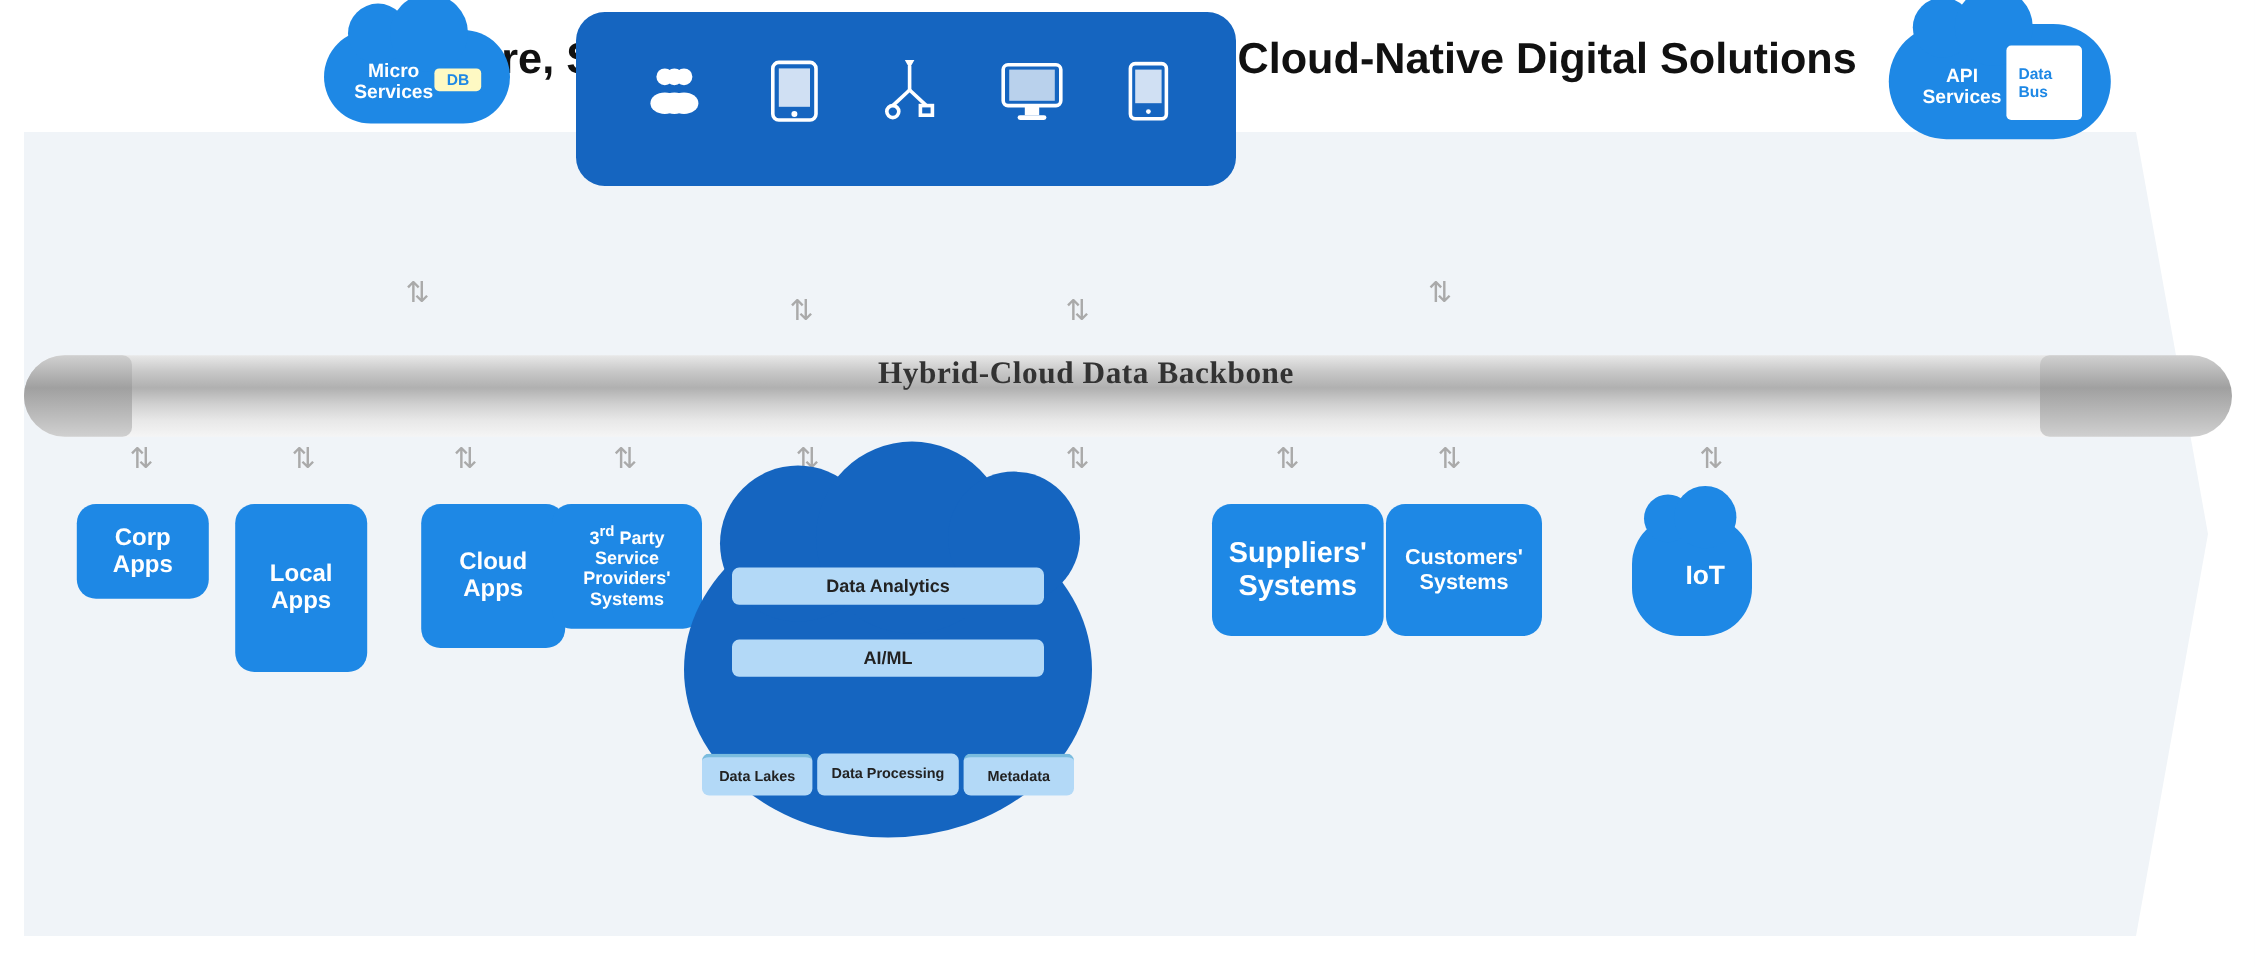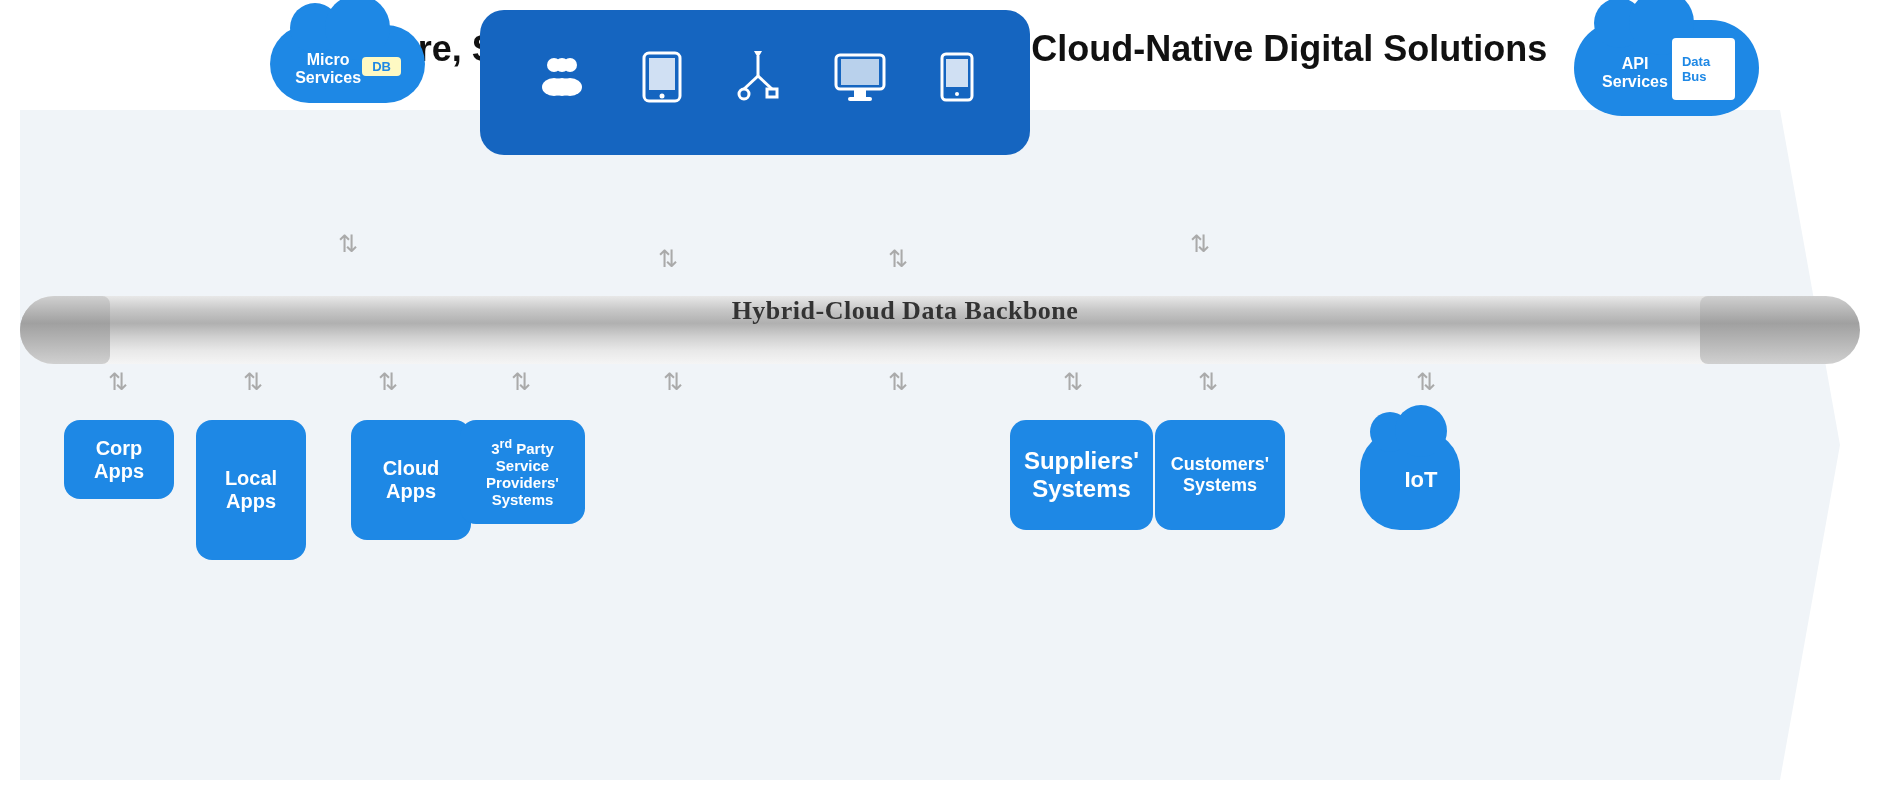--- a/index.html
+++ b/index.html
@@ -358,20 +358,47 @@
   </div>
 
   <div class="blue-box" style="left:327px; top:420px; width:120px; height:120px; font-size:20px; font-weight:900;margin-left:24px;">
     <span>Cloud<br>Apps</span>
   </div>
 
   <div class="blue-box" style="left:460px; top:420px; width:125px; height:104px; font-size:15px;">
     <span>3<sup>rd</sup> Party Service<br>Providers'<br>Systems</span>
   </div>
 
+  <div style="position:absolute; left:570px; top:388px; width:340px; height:300px; z-index:20;">
+
+    <div style="position:absolute; width:340px; height:280px; background:#1565c0; border-radius:50%; top:30px; left:0;"></div>
+    <div style="position:absolute; width:130px; height:130px; background:#1565c0; border-radius:50%; top:0; left:30px;"></div>
+    <div style="position:absolute; width:160px; height:160px; background:#1565c0; border-radius:50%; top:-20px; left:110px;"></div>
+    <div style="position:absolute; width:110px; height:110px; background:#1565c0; border-radius:50%; top:5px; left:220px;"></div>
+
+    <div style="position:absolute; top:85px; left:40px; right:40px; background:#b3d9f7; border-radius:6px; text-align:center; font-size:15px; font-weight:bold; color:#222; padding:7px; z-index:25;">
+      <span>Data Analytics</span>
+    </div>
+
+    <div style="position:absolute; top:145px; left:40px; right:40px; background:#b3d9f7; border-radius:6px; text-align:center; font-size:15px; font-weight:bold; color:#222; padding:7px; z-index:25;">
+      <span>AI/ML</span>
+    </div>
+
+    <div style="position:absolute; bottom:25px; left:15px; right:15px; display:flex; gap:4px; z-index:25;">
+      <div style="flex:1; background:#b3d9f7; border-radius:6px; text-align:center; font-size:12px; font-weight:bold; color:#222; padding:9px 3px; border-top: 3px solid #7abcde;">
+        <span>Data Lakes</span>
+      </div>
+      <div style="flex:1.3; background:#b3d9f7; border-radius:6px; text-align:center; font-size:12px; font-weight:bold; color:#222; padding:9px 3px;">
+        <span>Data Processing</span>
+      </div>
+      <div style="flex:1; background:#b3d9f7; border-radius:6px; text-align:center; font-size:12px; font-weight:bold; color:#222; padding:9px 3px; border-top: 3px solid #7abcde;">
+        <span>Metadata</span>
+      </div>
+    </div>
+  </div>
 
   <div class="blue-box" style="left:1010px; top:420px; width:143px; height:110px; font-size:24px;">
     <span>Suppliers'<br>Systems</span>
   </div>
 
   <div class="blue-box" style="left:1155px; top:420px; width:130px; height:110px; font-size:18px;">
     <span>Customers'<br>Systems</span>
   </div>
 
   <div class="iot-cloud" style="left:1360px; top:430px; width:100px; height:100px; padding:14px;">

